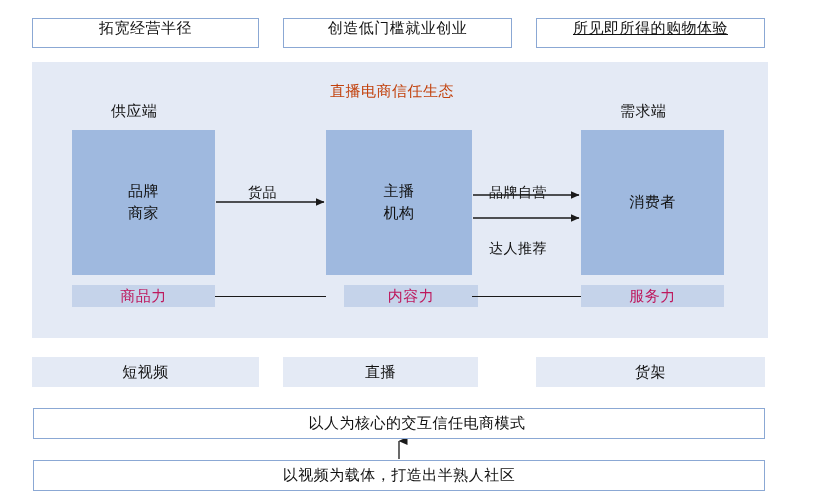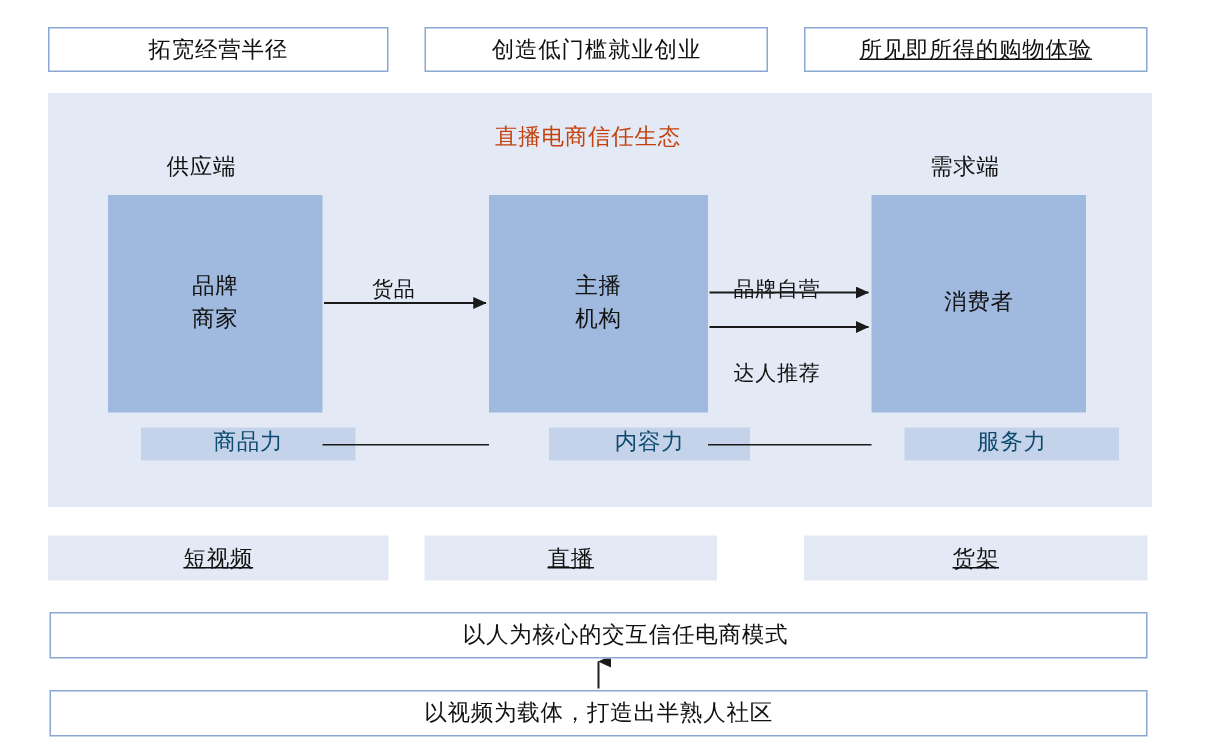--- a/index.html
+++ b/index.html
@@ -12,21 +12,21 @@
     overflow:hidden;
   }
   .stage{position:absolute;left:0;top:0;width:815px;height:501px;}
 
   
   .obox{
     position:absolute;
     box-sizing:border-box;
     border:1.2px solid #8ba8d4;
     background:#ffffff;
-    display:flex;align-items:center;justify-content:center;
+    display:flex;align-items:flex-start;justify-content:center;
     font-size:15px;
     letter-spacing:.5px;
     color:#111;
   }
   #top1{left:32px;top:18px;width:227px;height:30px;}
   #top2{left:283px;top:18px;width:229px;height:30px;}
   #top3{left:536px;top:18px;width:229px;height:30px;text-decoration:underline;}
 
   
   #panel{
@@ -51,22 +51,22 @@
     font-size:15px;line-height:1.45;
     letter-spacing:.5px;color:#111;
   }
   #node-brand{left:72px;top:130px;width:143px;height:145px;}
   #node-host{left:326px;top:130px;width:146px;height:145px;}
   #node-consumer{left:581px;top:130px;width:143px;height:145px;}
 
   .capbox{
     position:absolute;
     background:#c5d3ea;
-    display:flex;justify-content:center;
-    font-size:15px;letter-spacing:.5px;color:#0c4a6e;margin-left:22px;
+    display:flex;align-items:center;justify-content:center;
+    font-size:15px;letter-spacing:.5px;color:#be185d;
   }
   #cap-goods{left:72px;top:285px;width:143px;height:22px;}
   #cap-content{left:344px;top:285px;width:134px;height:22px;}
   #cap-service{left:581px;top:285px;width:143px;height:22px;}
 
   .conn{
     position:absolute;height:0;border-top:1.3px solid #1a1a1a;
   }
   #conn1{left:215px;top:296px;width:111px;}
   #conn2{left:472px;top:296px;width:109px;}
@@ -81,21 +81,21 @@
   }
   #al-goods{left:248px;top:172px;}
   #al-brandop{left:489px;top:172px;}
   #al-talent{left:489px;top:228px;}
 
   
   .pbox{
     position:absolute;
     background:#e4eaf5;
     display:flex;align-items:center;justify-content:center;
-    font-size:15px;letter-spacing:.5px;color:#111;text-decoration:underline;
+    font-size:15px;letter-spacing:.5px;color:#111;
   }
   #fmt1{left:32px;top:357px;width:227px;height:30px;}
   #fmt2{left:283px;top:357px;width:195px;height:30px;}
   #fmt3{left:536px;top:357px;width:229px;height:30px;}
 
   
   #bot1{position:absolute;left:33px;top:408px;width:732px;height:31px;
         box-sizing:border-box;border:1.2px solid #8ba8d4;background:#fff;
         display:flex;align-items:center;justify-content:center;
         font-size:15px;letter-spacing:.5px;color:#111;padding-left:36px;}

